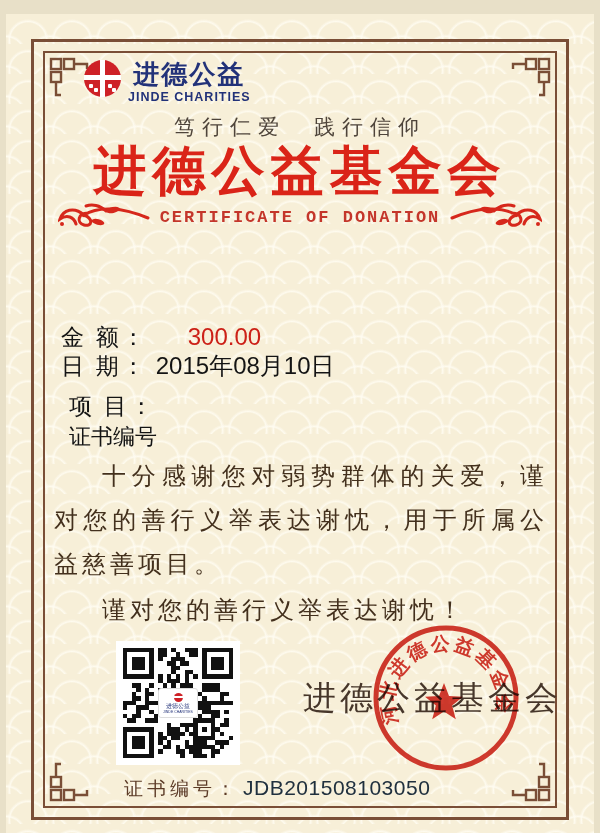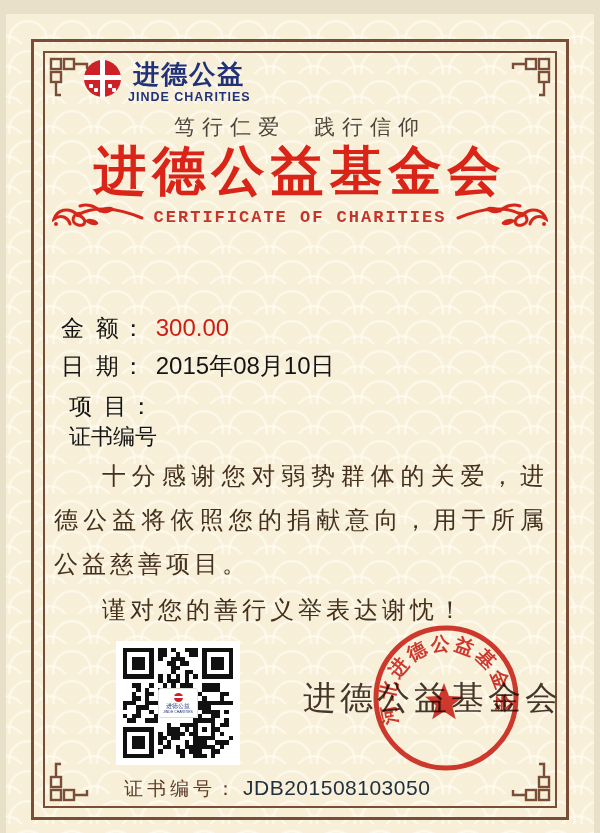--- a/index.html
+++ b/index.html
@@ -50,21 +50,21 @@
                   align-items:center; justify-content:center; gap:10px; }
   .flourish { width:92px; height:30px; flex:0 0 auto; }
   .flourish.right { transform:scaleX(-1); }
   .subtitle { font-family:"Liberation Mono", monospace; font-weight:bold; font-size:17px;
               color:#c4362b; letter-spacing:2px; white-space:nowrap; }
 
   
   .donor-name { position:absolute; left:55px; top:225px; font-size:25px; font-weight:bold; color:#b04a3b; }
 
   .field-row { position:absolute; left:55px; display:flex; align-items:baseline; }
-  .field-row.r0 { top:299px; } .field-row.r1 { top:336px; } .field-row.r2 { top:377px;flex-direction:column; }
+  .field-row.r0 { top:308px;gap:32px; } .field-row.r1 { top:336px; } .field-row.r2 { top:377px;flex-direction:column; }
   .field-label { font-family:"Liberation Serif", serif; font-size:23px; color:#141414; letter-spacing:3px; }
   .field-value { margin-left:8px; font-size:24px; color:#141414; }
   .field-value.red { color:#cc2017; }
   .field-value.small { font-size:22px; }
 
   
   .body-text { position:absolute; left:48px; right:46px; top:440px;
                font-family:"Liberation Serif", serif; font-size:24px; line-height:44px;
                color:#43301d; letter-spacing:4px; text-align:justify; }
   .body-text p { text-indent:2em; }
@@ -160,21 +160,21 @@
         <path d="M26 13 C 16 4, 5 8, 2 17 C 9 12, 16 15, 18 22"></path>
         <path d="M48 9 C 42 3, 34 2, 28 4"></path>
       </g>
       <g fill="#d6271b">
         <ellipse cx="55" cy="8" rx="7" ry="3" transform="rotate(-12 55 8)"></ellipse>
         <ellipse cx="40" cy="20" rx="6.5" ry="2.8" transform="rotate(14 40 20)"></ellipse>
         <circle cx="26" cy="13" r="2.2"></circle>
         <circle cx="4" cy="22" r="2"></circle>
       </g>
     </svg>
-    <div class="subtitle">CERTIFICATE OF CHARITIES</div>
+    <div class="subtitle">CERTIFICATE OF DONATION</div>
     <svg class="flourish right" viewBox="0 0 92 30">
       <g fill="none" stroke="#d6271b" stroke-width="3" stroke-linecap="round">
         <path d="M90 16 C 64 5, 40 4, 26 13 C 36 17, 34 25, 26 23 C 18 21, 20 11, 30 11"></path>
         <path d="M26 13 C 16 4, 5 8, 2 17 C 9 12, 16 15, 18 22"></path>
         <path d="M48 9 C 42 3, 34 2, 28 4"></path>
       </g>
       <g fill="#d6271b">
         <ellipse cx="55" cy="8" rx="7" ry="3" transform="rotate(-12 55 8)"></ellipse>
         <ellipse cx="40" cy="20" rx="6.5" ry="2.8" transform="rotate(14 40 20)"></ellipse>
         <circle cx="26" cy="13" r="2.2"></circle>
@@ -191,21 +191,21 @@
   <div class="field-row r1">
     <span class="field-label">日 期：</span>
     <span class="field-value">2015年08月10日</span>
   </div>
   <div class="field-row r2">
     <span class="field-label">项 目：</span>
     <span class="field-value small">证书编号</span>
   </div>
 
   <div class="body-text">
-    <p>十分感谢您对弱势群体的关爱，进德公益将依照您的捐献意向，用于所属公益慈善项目。</p>
+    <p>十分感谢您对弱势群体的关爱，谨对您的善行义举表达谢忱，用于所属公益慈善项目。</p>
     <p>谨对您的善行义举表达谢忱！</p>
   </div>
 
   <div class="qr">
     <svg id="qr-svg" viewBox="0 0 25 25" shape-rendering="crispEdges">
         <rect x="8" y="0" width="1" height="1" fill="#111"></rect>
         <rect x="9" y="0" width="1" height="1" fill="#111"></rect>
         <rect x="11" y="0" width="1" height="1" fill="#111"></rect>
         <rect x="14" y="0" width="1" height="1" fill="#111"></rect>
         <rect x="15" y="0" width="1" height="1" fill="#111"></rect>

